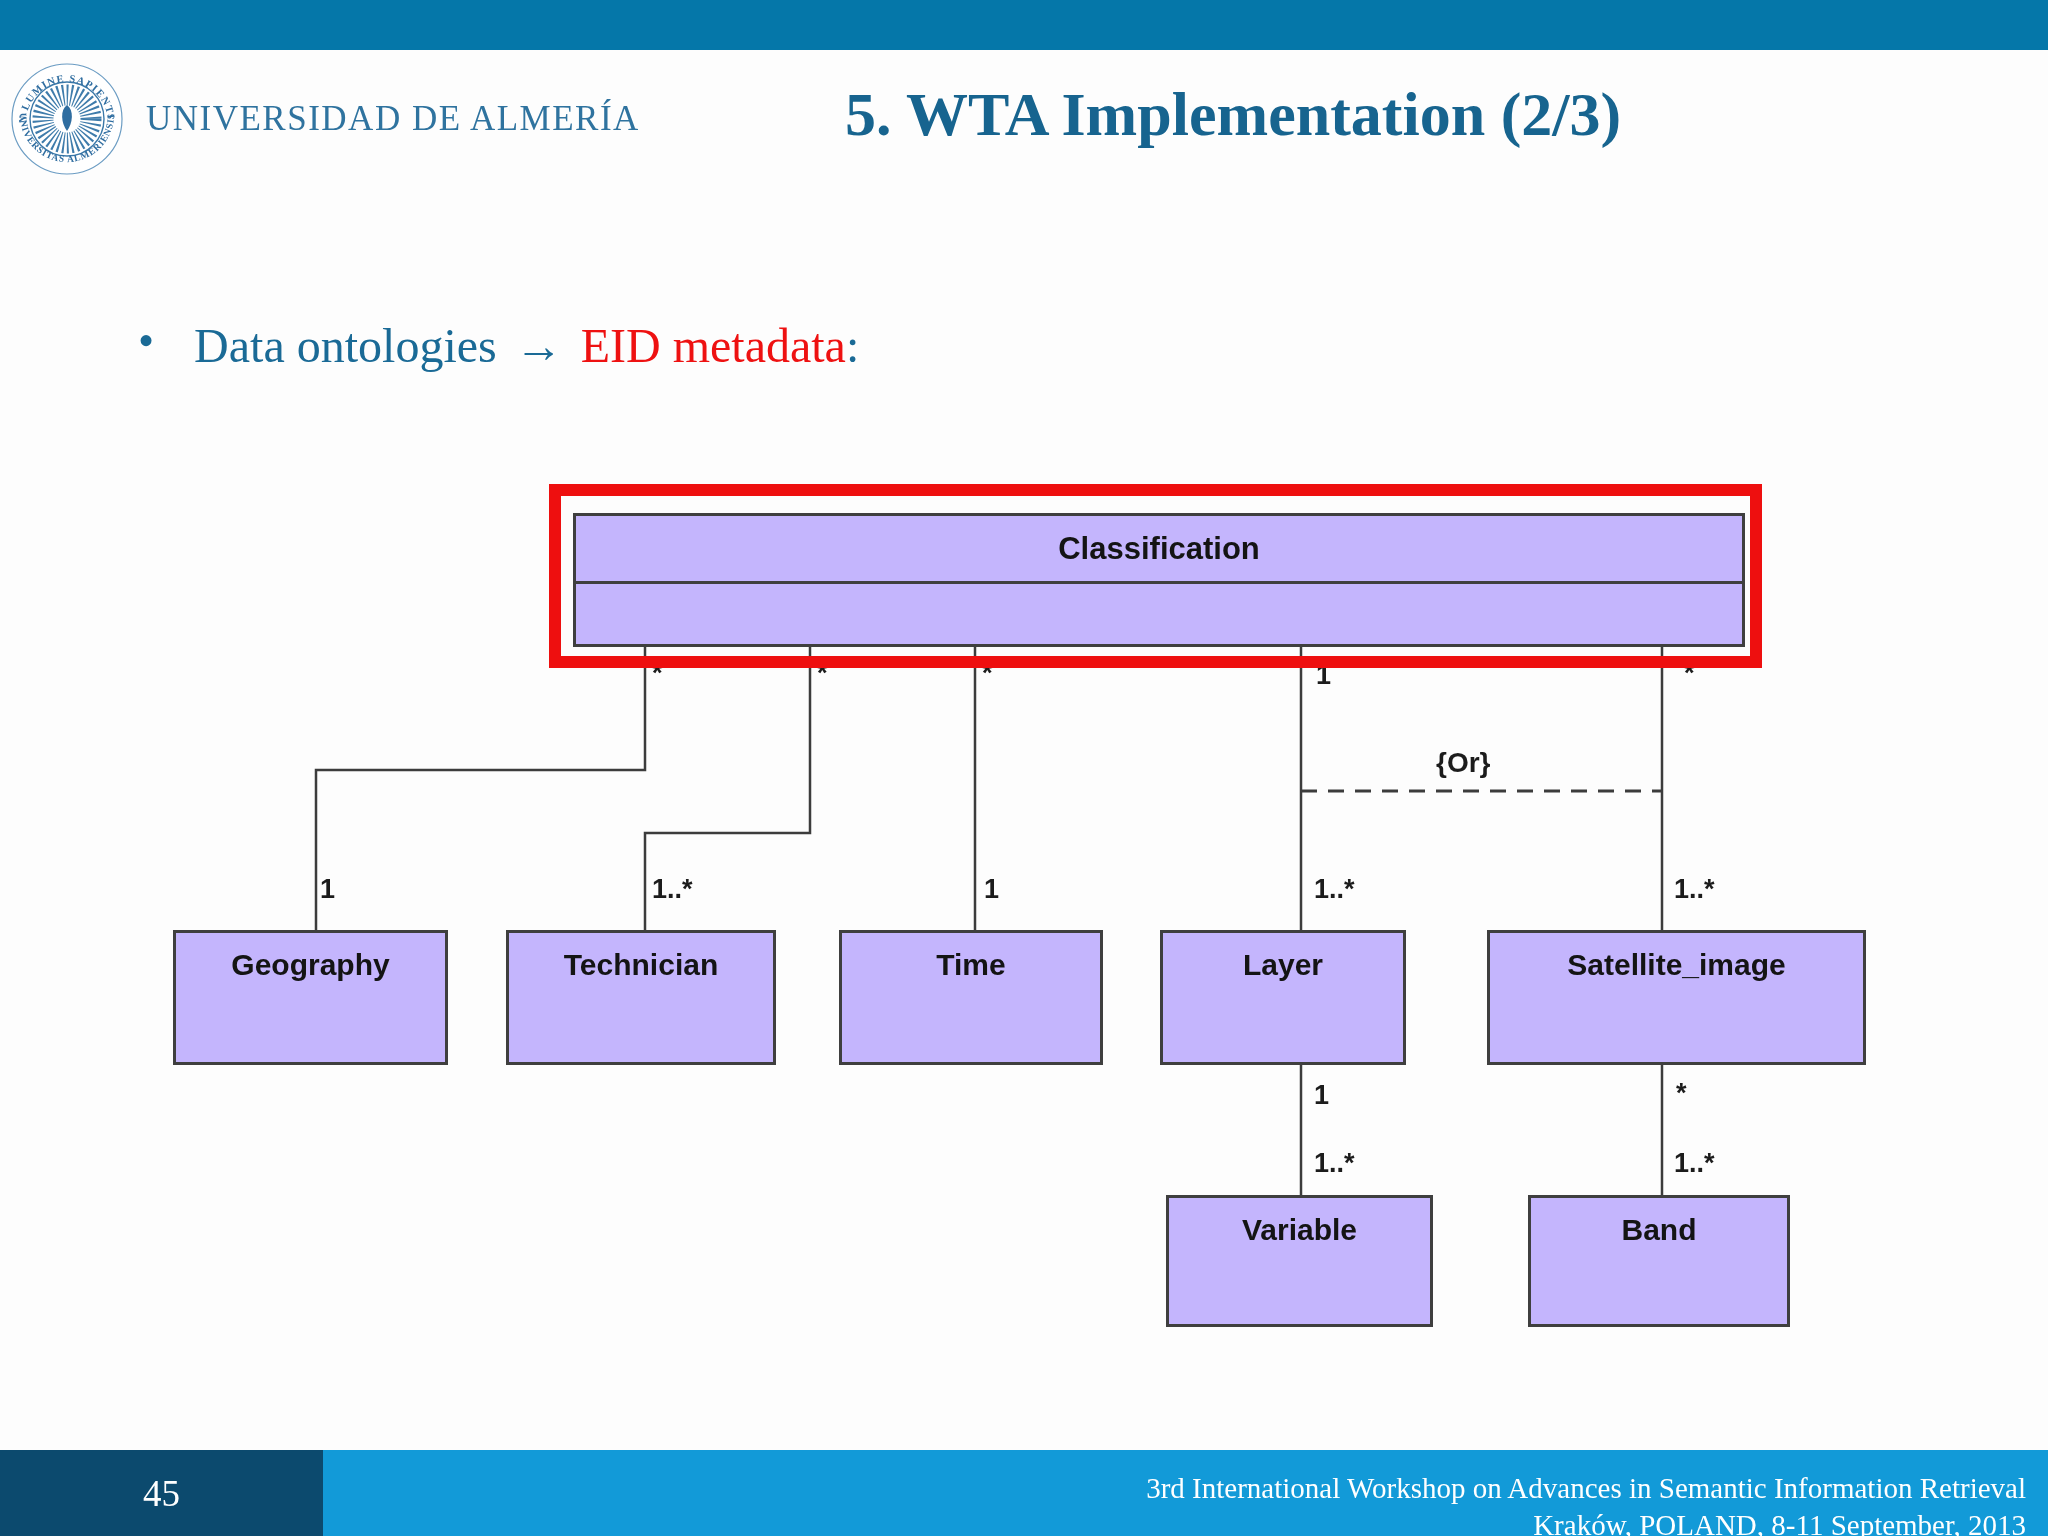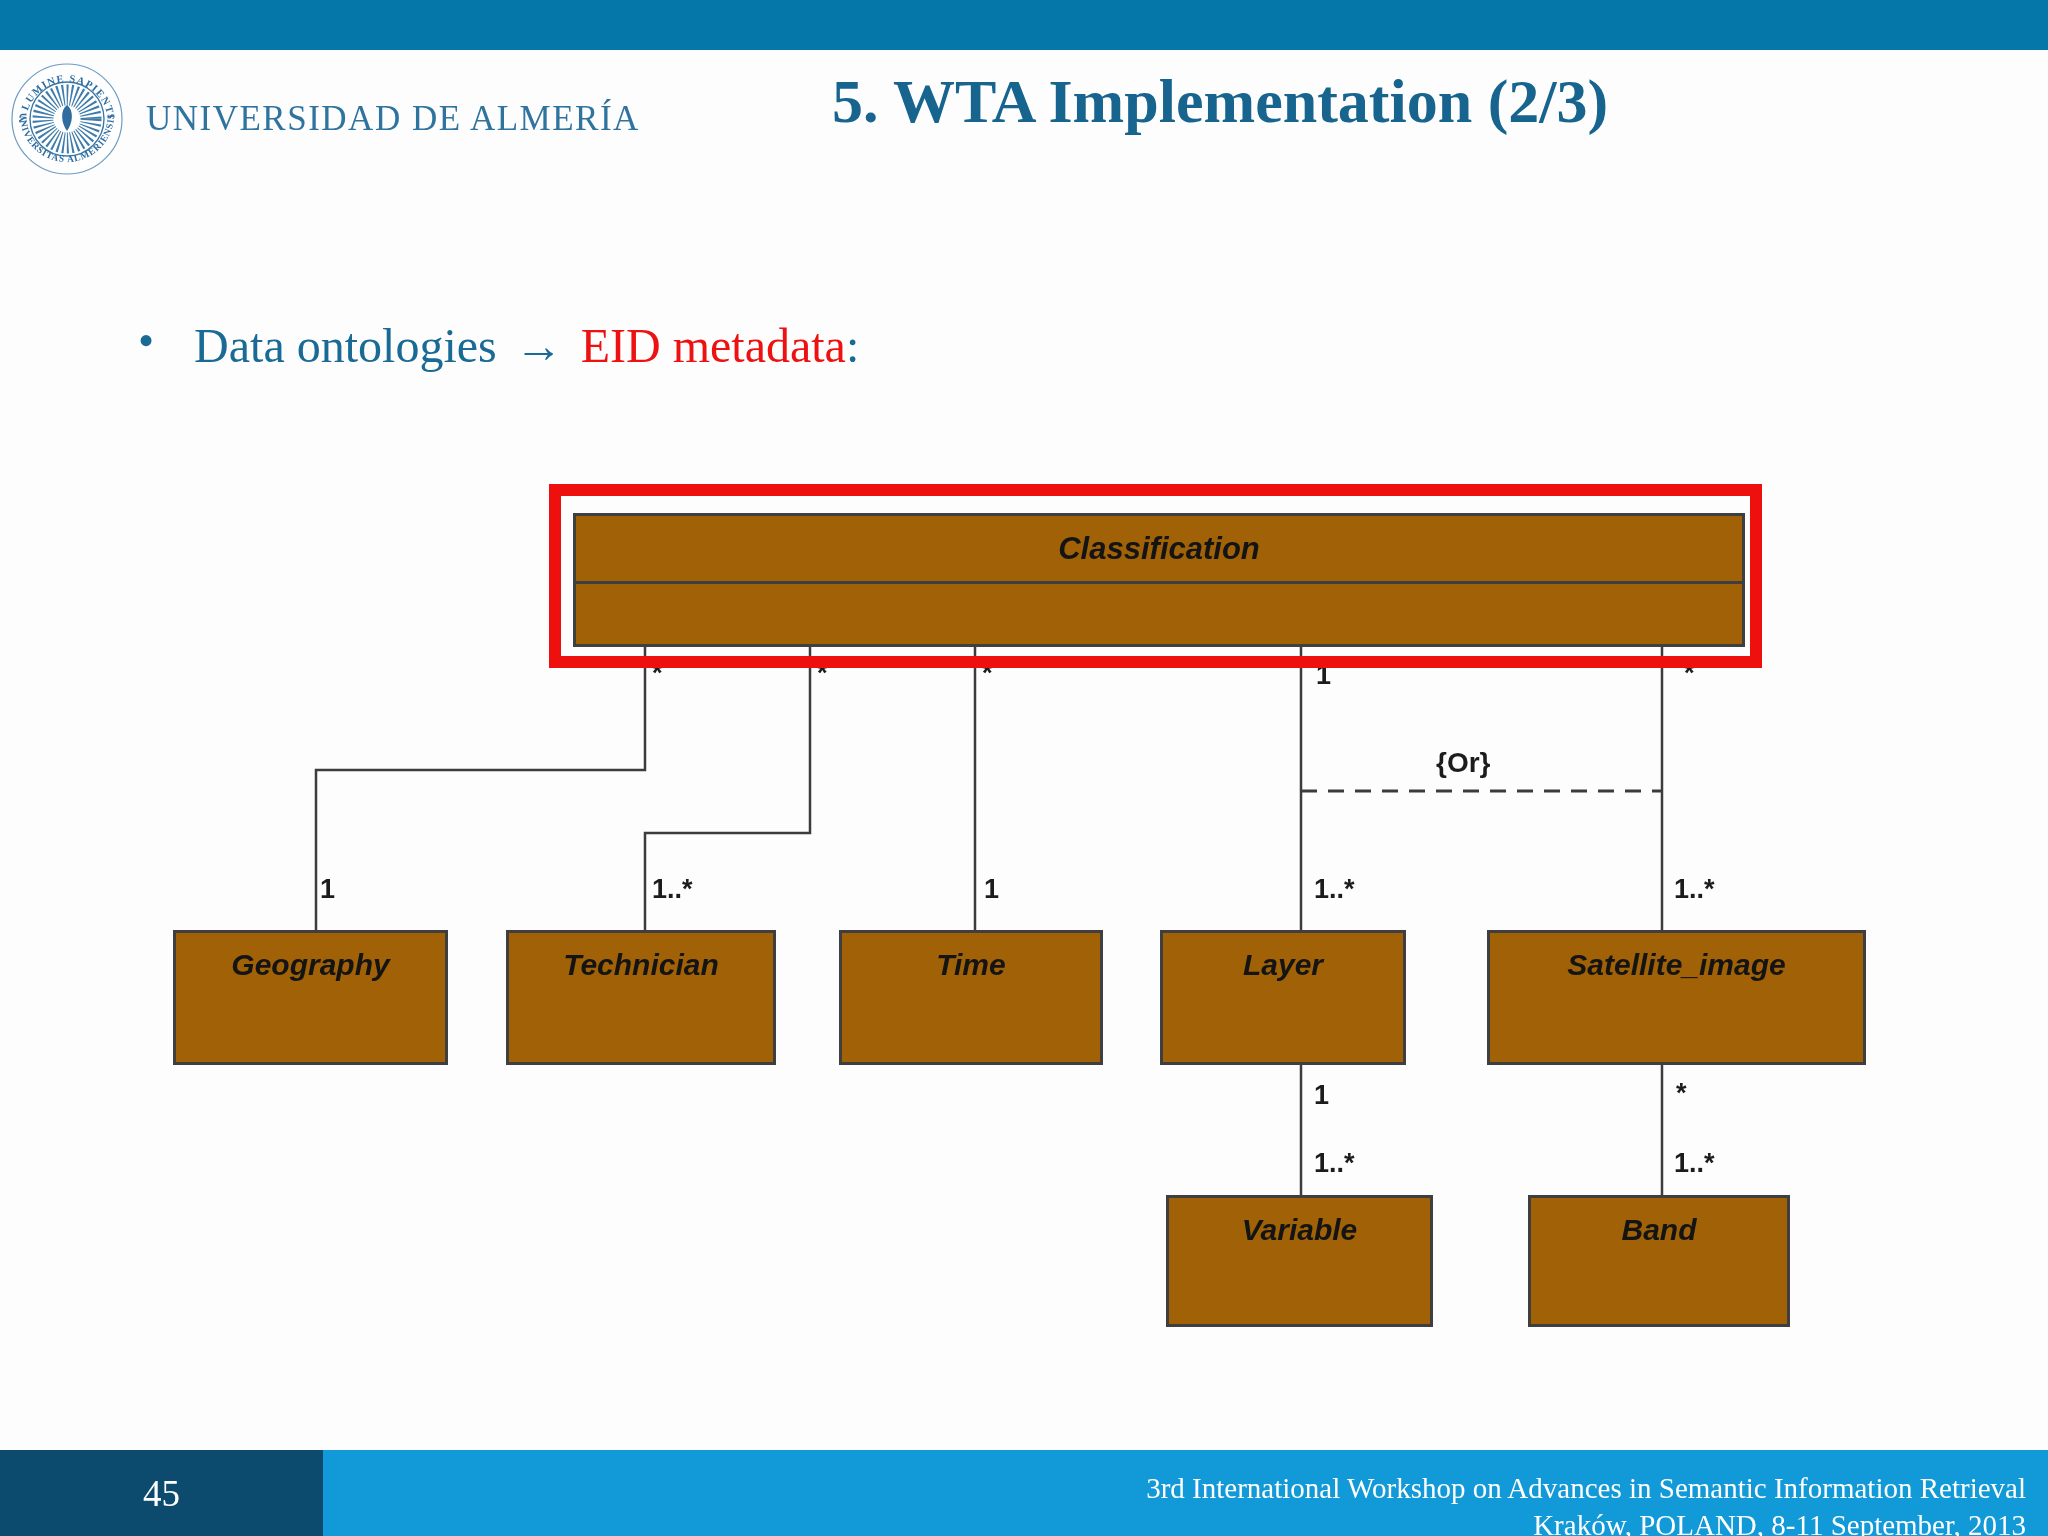--- a/index.html
+++ b/index.html
@@ -3,37 +3,37 @@
 <meta charset="utf-8">
 <style>
   html,body{margin:0;padding:0;background:#ffffff;}
   .slide{position:relative;width:2048px;height:1536px;background:#fdfdfd;overflow:hidden;
          font-family:"Liberation Serif", serif;}
   
   .topbar{position:absolute;left:0;top:0;width:2048px;height:50px;background:#0577a9;}
   .seal{position:absolute;left:8px;top:60px;}
   .univname{position:absolute;left:146px;top:99px;font-size:35px;letter-spacing:1.5px;
             color:#2f739f;white-space:nowrap;}
-  .title{position:absolute;left:828px;top:62px;margin:4px;font-size:62px;font-weight:bold;
+  .title{position:absolute;left:828px;top:62px;margin:17px;font-size:62px;font-weight:bold;
          color:#17648f;white-space:nowrap;line-height:1.15;}
   
   .bullet{position:absolute;left:138px;top:318px;display:flex;align-items:baseline;}
   .dot{font-size:46px;color:#1a6a96;margin-right:40px;position:relative;top:-6px;}
   .btext{font-size:48px;white-space:nowrap;}
   .blue{color:#1a6a96;}
   .red{color:#ee1111;}
   .arrow{color:#1a6a96;margin:0 18px;font-weight:normal;}
   
   .wires{position:absolute;left:0;top:0;pointer-events:none;}
   .wires path{fill:none;stroke:#3c3c3c;stroke-width:2.5;}
   .wires path.dash{stroke-dasharray:16 11;stroke-width:3.2;}
   .redbox{position:absolute;left:549px;top:484px;width:1213px;height:184px;
           border:12px solid #ee0f0f;box-sizing:border-box;z-index:6;}
-  .cbox{position:absolute;background:#a16207;border:3px solid #3f3f3f;box-sizing:border-box;
-        font-family:"Liberation Sans", sans-serif;z-index:3;font-style:italic;}
+  .cbox{position:absolute;background:#c4b5fd;border:3px solid #3f3f3f;box-sizing:border-box;
+        font-family:"Liberation Sans", sans-serif;z-index:3;}
   .cname{font-weight:bold;font-size:30px;color:#141414;text-align:center;padding-top:15px;}
   .classification .cname{border-bottom:3px solid #3f3f3f;height:68px;box-sizing:border-box;
         padding-top:15px;font-size:31px;}
   .mult{position:absolute;font-family:"Liberation Sans", sans-serif;font-size:27px;
         font-weight:bold;color:#1c1c1c;line-height:1;z-index:4;}
   .orlabel{position:absolute;left:1436px;top:747px;font-family:"Liberation Sans", sans-serif;
         font-size:28px;font-weight:bold;color:#1c1c1c;z-index:4;}
   
   .footer{position:absolute;left:0;top:1450px;width:2048px;height:86px;background:#129ad8;}
   .pagebox{position:absolute;left:0;top:0;width:323px;height:86px;background:#0c4a6e;

